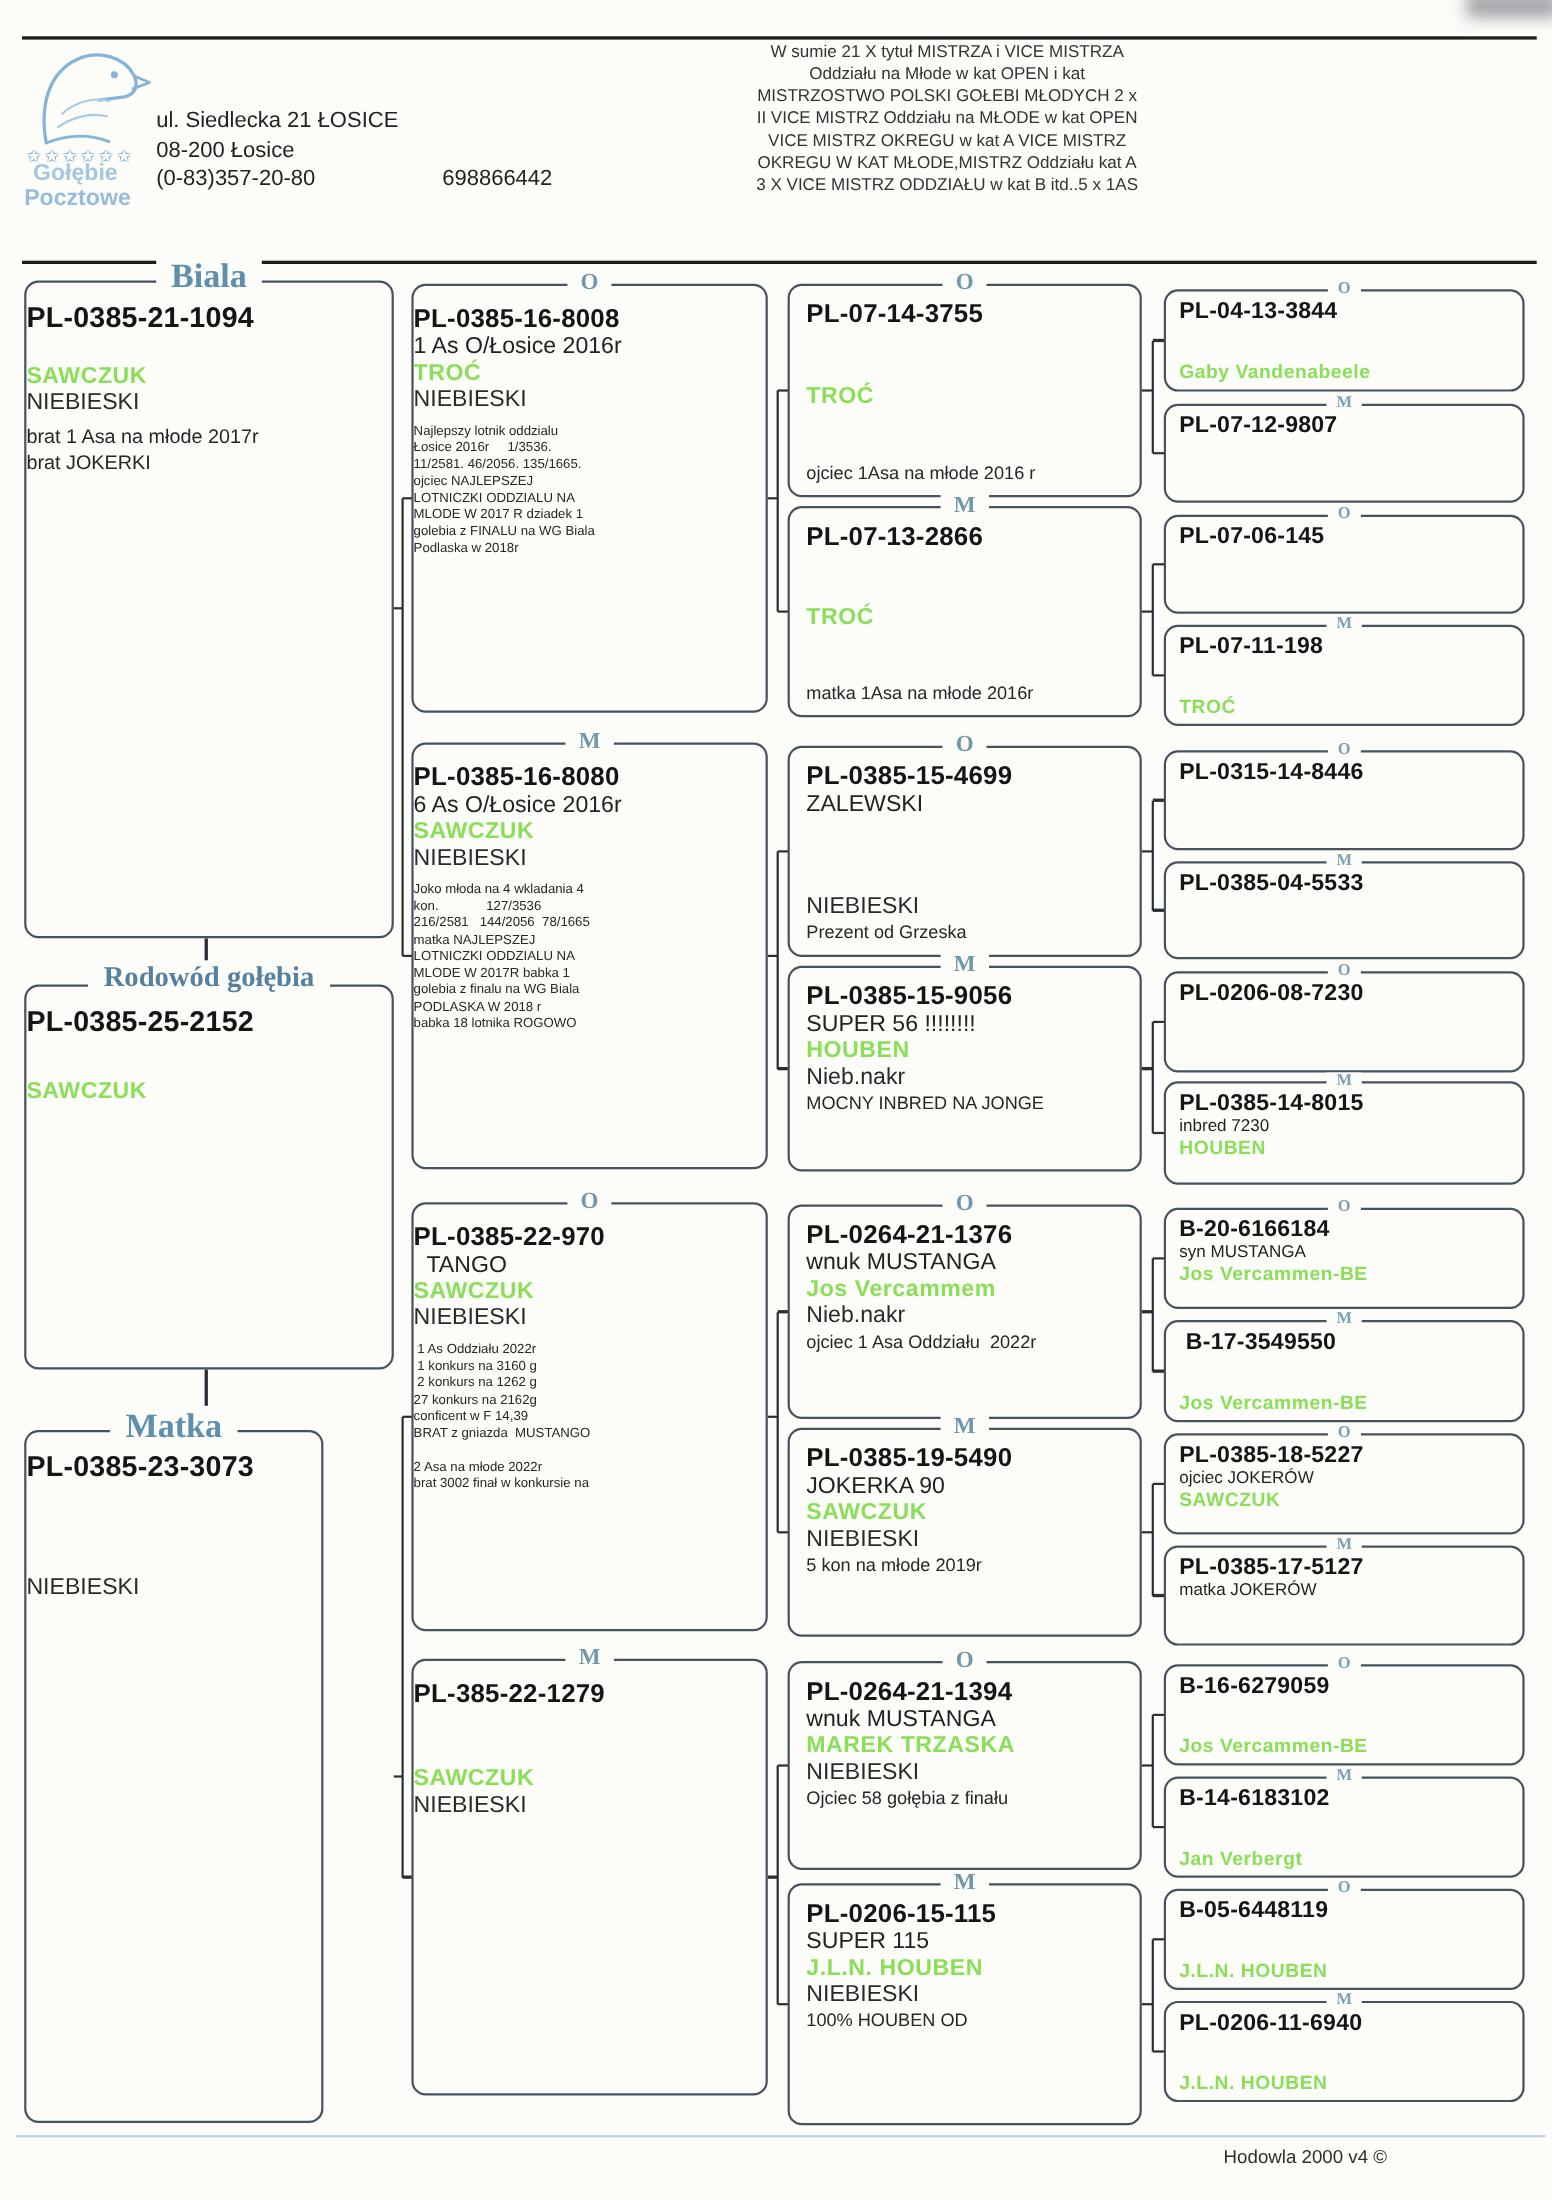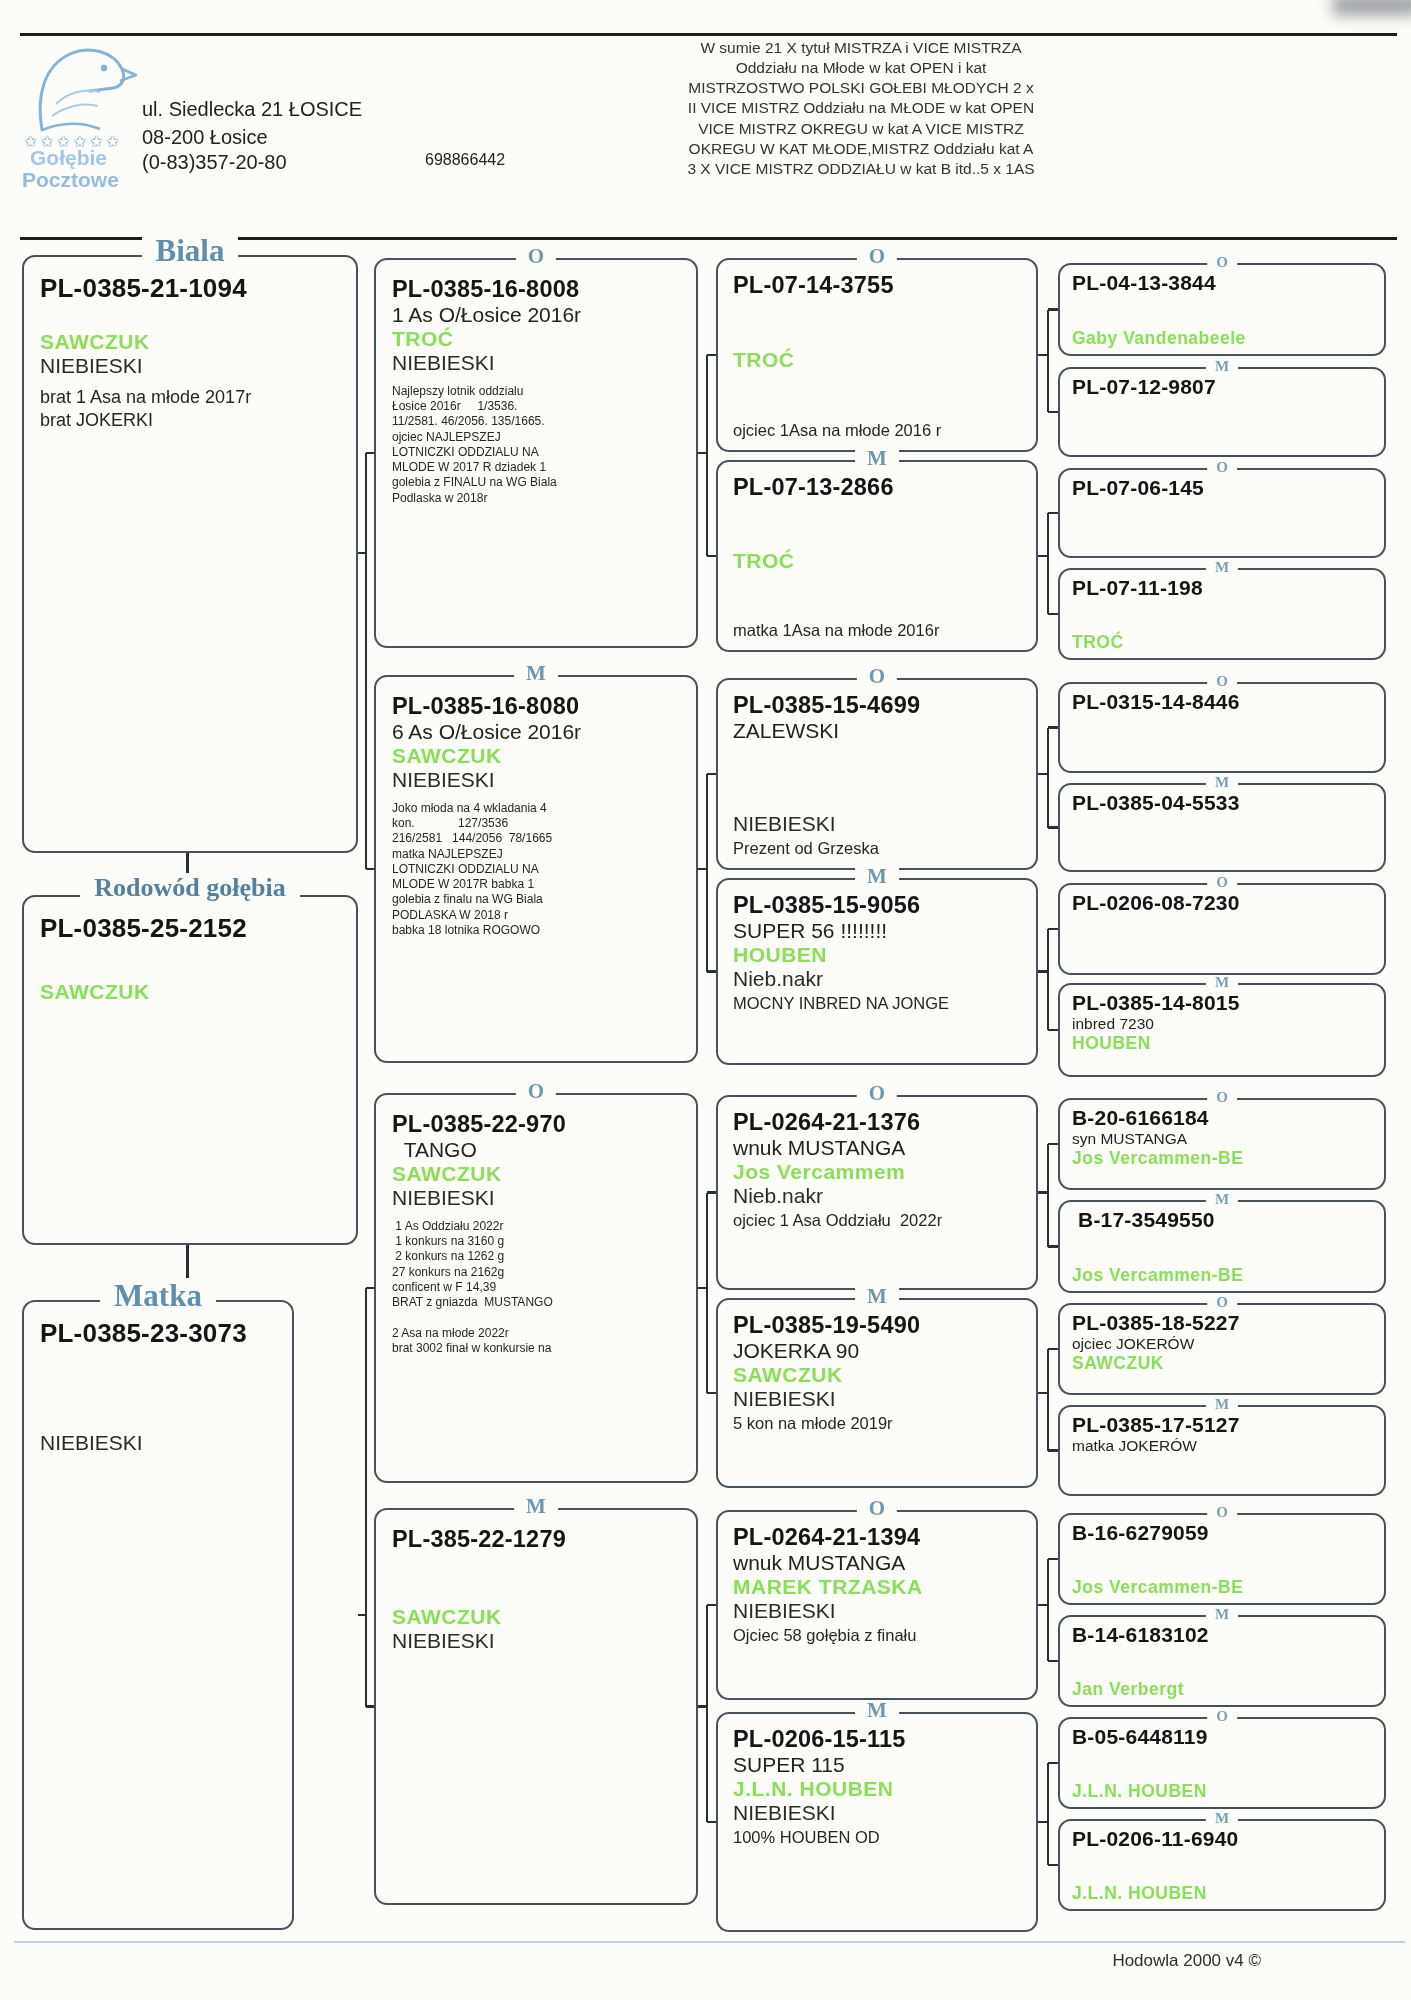--- a/index.html
+++ b/index.html
@@ -25,35 +25,35 @@
   
   .logo{position:absolute;left:22px;top:42px;width:118px;}
   .stars{position:absolute;left:2px;top:90px;font-size:16px;letter-spacing:3px;color:#7fb0d2;white-space:nowrap;}
   .logo-t1{position:absolute;left:8px;top:104px;font-size:21px;font-weight:bold;color:var(--logotext);}
   .logo-t2{position:absolute;left:0px;top:126px;font-size:21px;font-weight:bold;color:#96bcdc;}
   h1.name{position:absolute;left:142px;top:40px;margin:0;font-size:38px;font-weight:bold;letter-spacing:.5px;
           border-bottom:4px solid #2a2a2a;padding:0 10px 6px 0;color:#111;}
   .addr1{position:absolute;left:142px;top:98px;font-size:20px;color:#222;}
   .addr2{position:absolute;left:142px;top:126px;font-size:20px;color:#222;}
   .phone{position:absolute;left:142px;top:151px;font-size:20px;color:#222;}
-  .mobile{position:absolute;left:425px;top:151px;font-size:16px;color:#222;text-align:center;}
+  .mobile{position:absolute;left:402px;top:151px;font-size:20px;color:#222;text-align:center;}
   .ach{position:absolute;right:320px;top:38px;width:460px;font-size:15.5px;line-height:1.3;color:#333;
        text-align:center;white-space:pre-line;}
 
   
   .gbox{position:absolute;border:2px solid var(--border);border-radius:13px;background:var(--paper);box-sizing:border-box;}
   .marker{position:absolute;top:-14px;left:50%;transform:translateX(-50%);background:var(--paper);
           padding:0 12px;font-family:"Liberation Serif","DejaVu Serif",serif;font-weight:bold;
           color:var(--marker);font-size:21px;line-height:1;}
   .marker.sm{font-size:15px;top:-10px;padding:0 9px;color:#7ba2b4;}
   .title{position:absolute;top:-22px;left:0;right:0;text-align:center;line-height:1;}
   .title span{background:var(--paper);padding:0 14px;font-family:"Liberation Serif","DejaVu Serif",serif;
               font-weight:bold;color:var(--blue);font-size:31px;}
   .title.mid span{font-size:26px;color:#55809f;}
-  .stack{display:flex;flex-direction:column;height:100%;box-sizing:border-box;padding:16px 12px 10px 16px;white-space:pre-wrap;}
+  .stack{display:flex;flex-direction:column;height:100%;box-sizing:border-box;padding:16px 12px 10px 0;white-space:pre-wrap;}
   .g3 .stack{padding:12px 12px 9px 15px;}
   .g4 .stack{padding:6px 10px 5px 12px;}
 
   .ln-ring{font-size:23.5px;font-weight:bold;color:#151515;letter-spacing:.2px;}
   .c1 .ln-ring{font-size:26px;}
   .g4 .ln-ring{font-size:21px;}
   .ln-sub{font-size:21px;color:#222;}
   .g4 .ln-sub{font-size:15.5px;color:#1f1f1f;line-height:1.15;}
   .ln-strain{font-size:21px;font-weight:bold;color:var(--green);letter-spacing:.5px;}
   .g4 .ln-strain{font-size:17.5px;}

